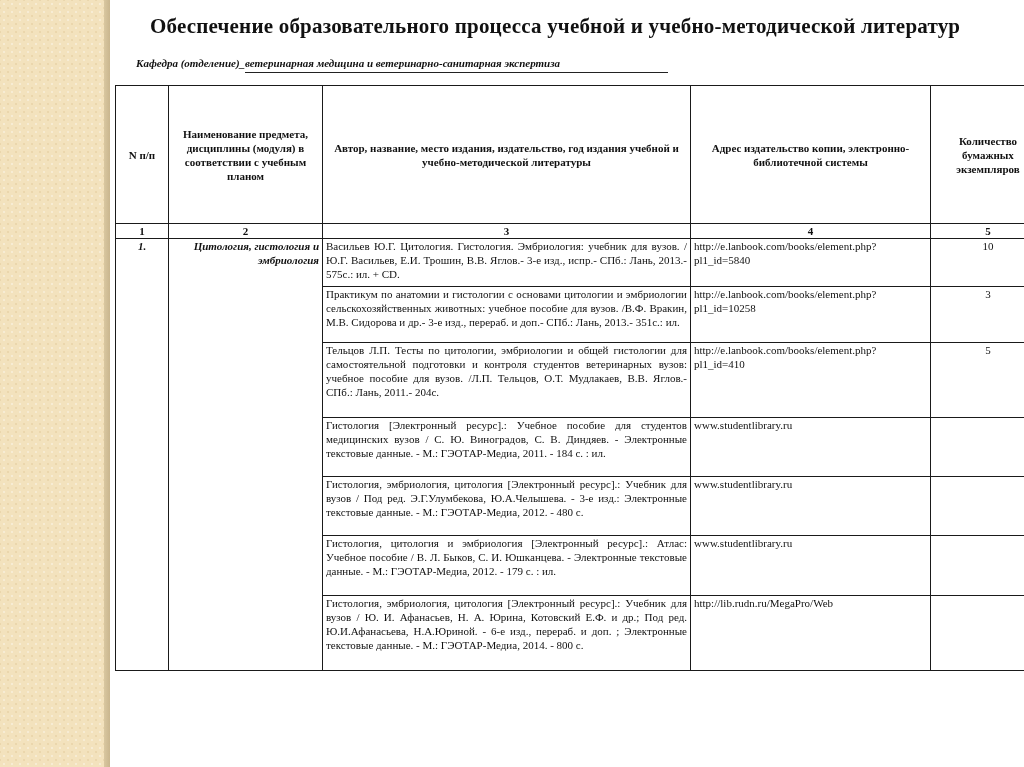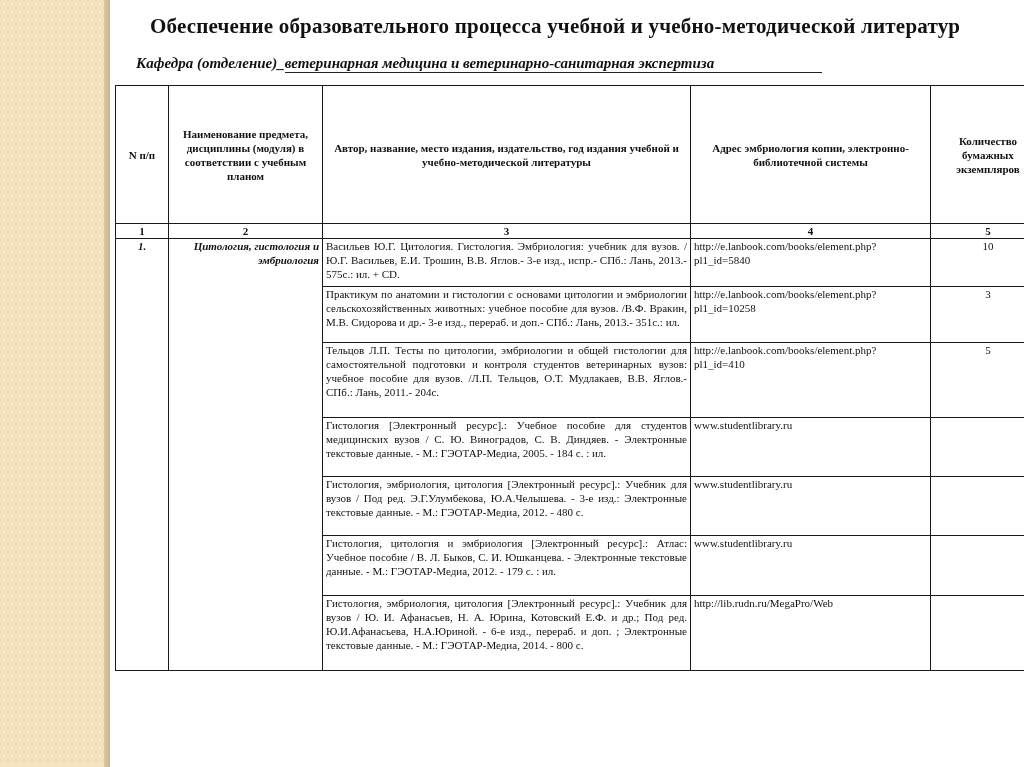--- a/index.html
+++ b/index.html
@@ -25,21 +25,21 @@
   .slide {
     position:absolute; left:110px; top:0; width:914px; height:767px; background:#fff;
   }
   .doc-title {
     position:absolute; left:150px; top:14px; white-space:nowrap;
     font-size:21px; font-weight:bold; letter-spacing:0.2px;
     font-family:"Liberation Serif", serif;
   }
   .dept {
     position:absolute; left:136px; top:55px; white-space:nowrap;
-    font-size:15px; font-weight:bold; font-style:italic;
+    font-size:11px; font-weight:bold; font-style:italic;
   }
   .dept .dept-value {
     display:inline-block; border-bottom:1.5px solid #222; padding-right:108px; line-height:17px;
   }
   table.lit {
     position:absolute; left:115px; top:85px;
     border-collapse:collapse; table-layout:fixed; width:930px;
   }
   table.lit td, table.lit th {
     border:1.5px solid #1a1a1a; padding:0 3px; vertical-align:top;
@@ -75,21 +75,21 @@
       <col style="width:154px">
       <col style="width:368px">
       <col style="width:240px">
       <col style="width:115px">
   </colgroup>
   <tbody>
       <tr class="hdr">
     <th>N п/п</th>
     <th>Наименование предмета, дисциплины (модуля) в соответствии с учебным планом</th>
     <th>Автор, название, место издания, издательство, год издания учебной и учебно-методической литературы</th>
-    <th>Адрес эмбриология копии, электронно-библиотечной системы</th>
+    <th>Адрес издательство копии, электронно-библиотечной системы</th>
     <th>Количество бумажных экземпляров</th>
   </tr>
   <tr class="nums">
     <td>1</td>
     <td>2</td>
     <td>3</td>
     <td>4</td>
     <td>5</td>
   </tr>
   <tr class="r1">
@@ -103,21 +103,21 @@
     <td class="author-cell">Практикум по анатомии и гистологии с основами цитологии и эмбриологии сельскохозяйственных животных: учебное пособие для вузов. /В.Ф. Вракин, М.В. Сидорова и др.- 3-е изд., перераб. и доп.- СПб.: Лань, 2013.- 351с.: ил.</td>
     <td class="url-cell">http://e.lanbook.com/books/element.php?pl1_id=10258</td>
     <td class="count-cell">3</td>
   </tr>
   <tr class="r3">
     <td class="author-cell">Тельцов Л.П. Тесты по цитологии, эмбриологии и общей гистологии для самостоятельной подготовки и контроля студентов ветеринарных вузов: учебное пособие для вузов. /Л.П. Тельцов, О.Т. Мудлакаев, В.В. Яглов.- СПб.: Лань, 2011.- 204с.</td>
     <td class="url-cell">http://e.lanbook.com/books/element.php?pl1_id=410</td>
     <td class="count-cell">5</td>
   </tr>
   <tr class="r4">
-    <td class="author-cell">Гистология [Электронный ресурс].: Учебное пособие для студентов медицинских вузов / С. Ю. Виноградов, С. В. Диндяев. - Электронные текстовые данные. - М.: ГЭОТАР-Медиа, 2005. - 184 с. : ил.</td>
+    <td class="author-cell">Гистология [Электронный ресурс].: Учебное пособие для студентов медицинских вузов / С. Ю. Виноградов, С. В. Диндяев. - Электронные текстовые данные. - М.: ГЭОТАР-Медиа, 2011. - 184 с. : ил.</td>
     <td class="url-cell">www.studentlibrary.ru</td>
     <td class="count-cell"></td>
   </tr>
   <tr class="r5">
     <td class="author-cell">Гистология, эмбриология, цитология [Электронный ресурс].: Учебник для вузов / Под ред. Э.Г.Улумбекова, Ю.А.Челышева. - 3-е изд.: Электронные текстовые данные. - М.: ГЭОТАР-Медиа, 2012. - 480 с.</td>
     <td class="url-cell">www.studentlibrary.ru</td>
     <td class="count-cell"></td>
   </tr>
   <tr class="r6">
     <td class="author-cell">Гистология, цитология и эмбриология [Электронный ресурс].: Атлас: Учебное пособие / В. Л. Быков, С. И. Юшканцева. - Электронные текстовые данные. - М.: ГЭОТАР-Медиа, 2012. - 179 с. : ил.</td>

